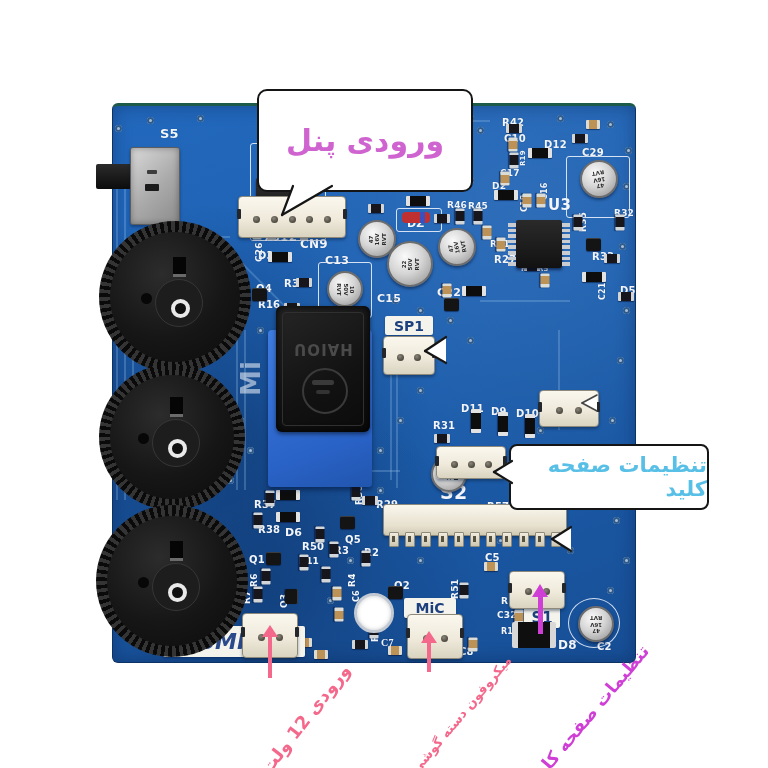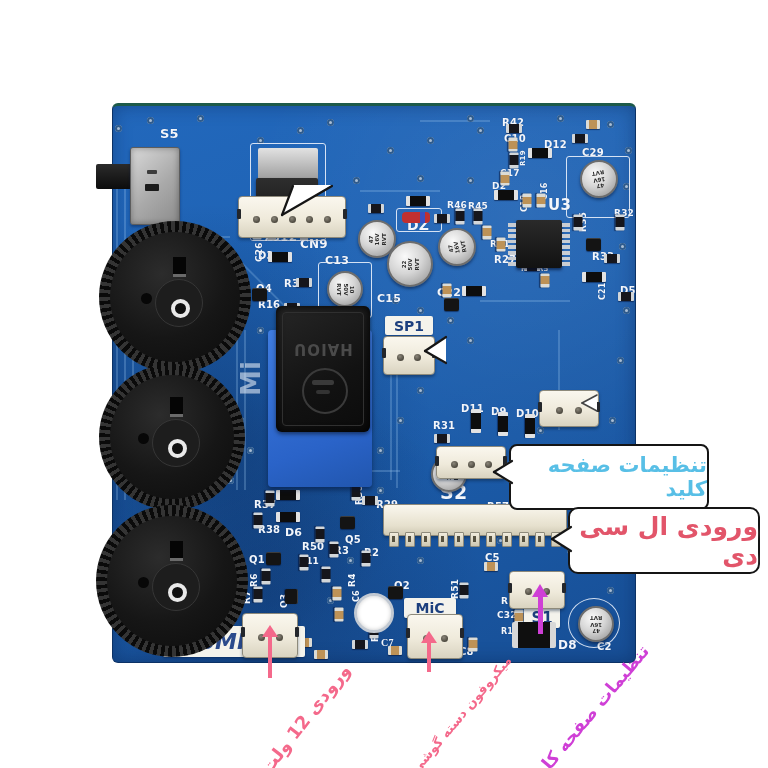--- a/index.html
+++ b/index.html
@@ -140,21 +140,21 @@
       <span class="silk" style="left: 160px; top: 126px; font-size: 13px;">S5</span>
       <span class="silk" style="left: 263px; top: 230px; font-size: 12px;">7812</span>
       <span class="silk" style="left: 254px; top: 262px; font-size: 9px; transform: rotate(-90deg);">C26</span>
       <span class="silk" style="left: 258px; top: 250px; font-size: 10px;">D3</span>
       <span class="silk" style="left: 300px; top: 237px; font-size: 12px;">CN9</span>
       <span class="silk" style="left: 256px; top: 283px; font-size: 10px;">Q4</span>
       <span class="silk" style="left: 284px; top: 278px; font-size: 10px;">R34</span>
       <span class="silk" style="left: 258px; top: 299px; font-size: 10px;">R16</span>
       <span class="silk" style="left: 325px; top: 254px; font-size: 11px;">C13</span>
       <span class="silk" style="left: 377px; top: 292px; font-size: 11px;">C15</span>
-      <span class="silk" style="left: 407px; top: 217px; font-size: 14px;">DZ</span>
+      <span class="silk" style="left: 407px; top: 217px; font-size: 11px;">DZ</span>
       <span class="silk" style="left: 437px; top: 286px; font-size: 11px;">C22</span>
       <span class="silk" style="left: 447px; top: 200px; font-size: 9px;">R46</span>
       <span class="silk" style="left: 468px; top: 201px; font-size: 9px;">R45</span>
       <span class="silk" style="left: 502px; top: 117px; font-size: 10px;">R42</span>
       <span class="silk" style="left: 504px; top: 133px; font-size: 10px;">C10</span>
       <span class="silk" style="left: 519px; top: 166px; font-size: 7px; transform: rotate(-90deg);">R19</span>
       <span class="silk" style="left: 500px; top: 168px; font-size: 9px;">C17</span>
       <span class="silk" style="left: 544px; top: 139px; font-size: 10px;">D12</span>
       <span class="silk" style="left: 582px; top: 147px; font-size: 10px;">C29</span>
       <span class="silk" style="left: 492px; top: 181px; font-size: 9px;">D2</span>
@@ -475,25 +475,25 @@
 16V
 RVT</span>
       </div>
       <div class="cap" style="left: 578px; top: 606px; width: 32px; height: 32px;">
         <span style="transform: rotate(180deg);">47
 16V
 RVT</span>
       </div>
     </div>
 
+  <div class="bubble" style="left:257px;top:89px;width:212px;height:99px;">
+    <span dir="rtl" class="t-magenta">ورودی پنل</span>
+  </div>
   <div class="bubble" style="left:509px;top:444px;width:196px;height:62px;border-radius:8px;">
     <span dir="rtl" class="t-cyan2">تنظیمات صفحه کلید</span>
-  </div>
-  <div class="bubble" style="left:568px;top:507px;width:188px;height:63px;">
-    <span dir="rtl" class="t-red">ورودی ال سی دی</span>
   </div>
 
   <svg class="layer" style="z-index:41;" width="768" height="768">
     <polygon points="293,185 332,185 281,216" fill="#fff"></polygon>
     <line x1="293" y1="186" x2="282" y2="215" stroke="#151515" stroke-width="2.2" stroke-linecap="round"></line>
     <line x1="332" y1="186" x2="282" y2="215" stroke="#151515" stroke-width="2.2" stroke-linecap="round"></line>
     <polygon points="446,336 446,364 424,351" fill="#fff"></polygon>
     <line x1="446" y1="337" x2="425" y2="351" stroke="#151515" stroke-width="2.2" stroke-linecap="round"></line>
     <line x1="446" y1="363" x2="425" y2="351" stroke="#151515" stroke-width="2.2" stroke-linecap="round"></line>
     <polygon points="597,394 597,412 581,403" fill="#fff"></polygon>

